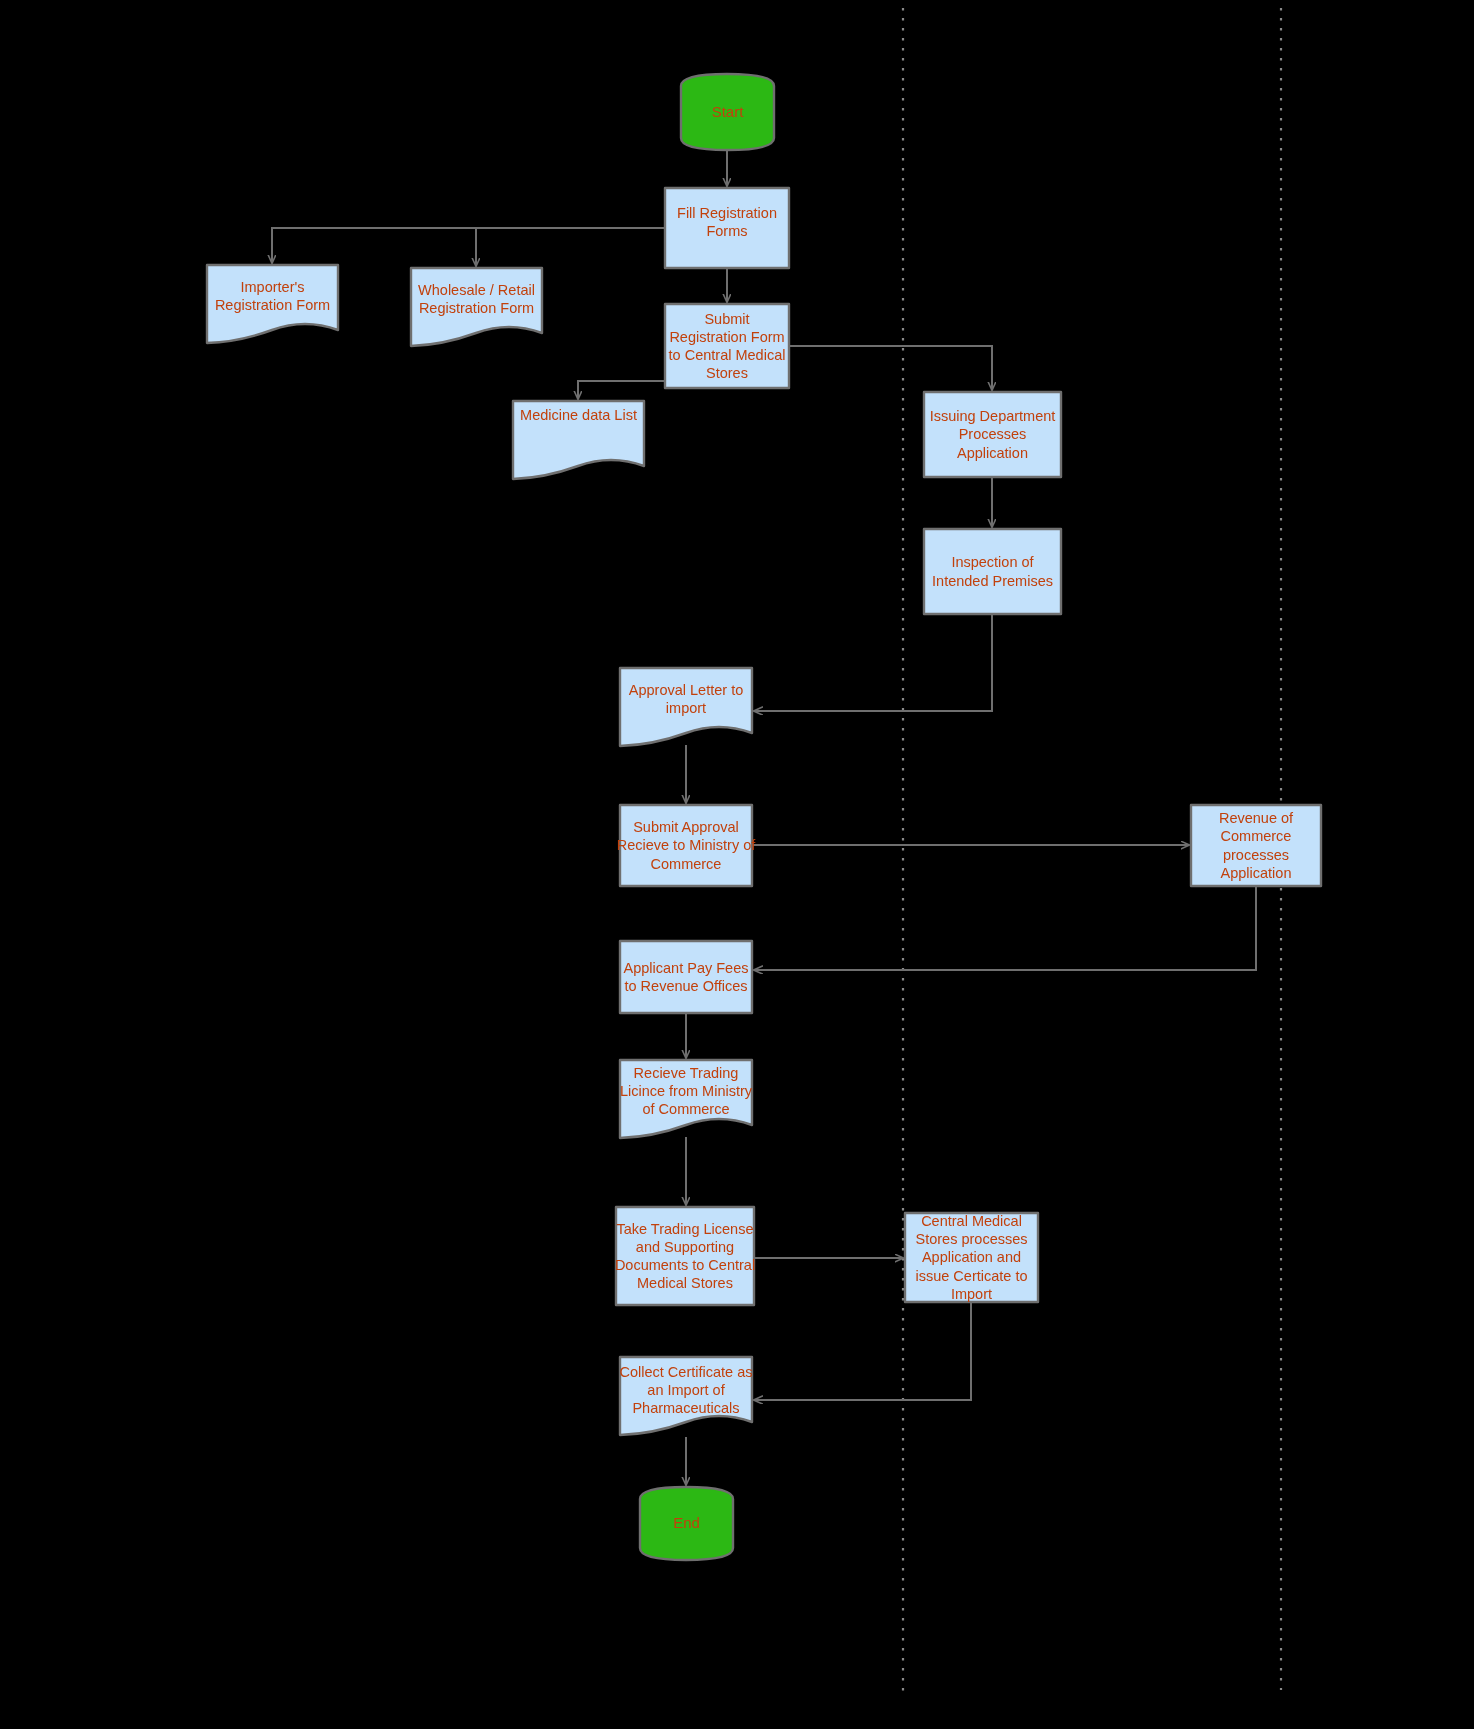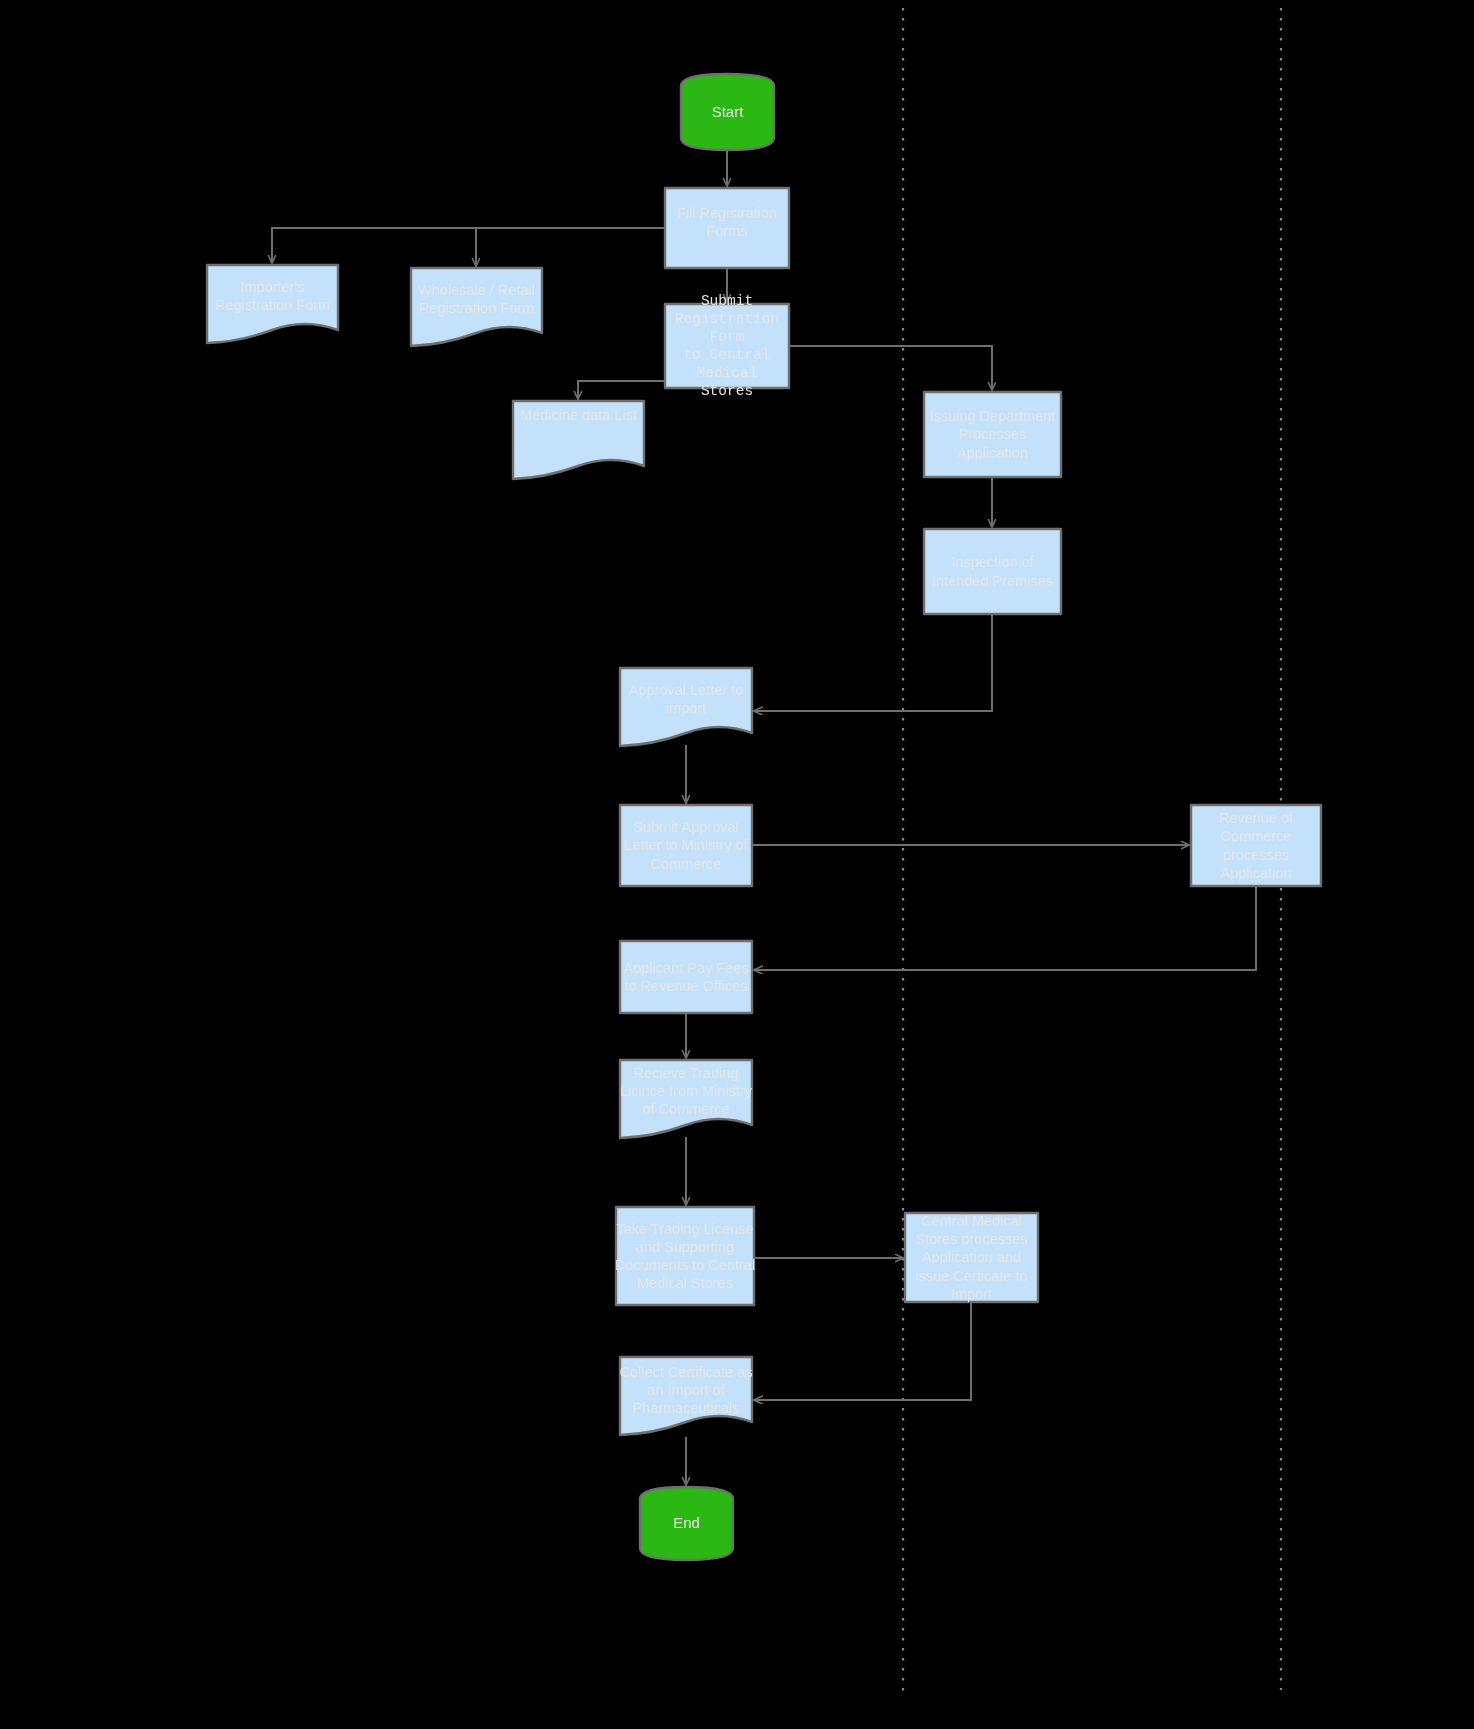--- a/index.html
+++ b/index.html
@@ -21,21 +21,21 @@
     left: 0;
     width: 1474px;
     height: 1729px;
   }
   .node-label {
     position: absolute;
     display: flex;
     align-items: center;
     justify-content: center;
     text-align: center;
-    color: #e5e5e5;
+    color: #c2410c;
     font-size: 14.5px;
     line-height: 1.25;
     pointer-events: none;
     white-space: pre-line;
   }
   .label-terminal {
     font-size: 15px;
   }
   .hit {
     position: absolute;
@@ -136,39 +136,39 @@
 
   <div class="node-label" style="left:665px; top:188px; width:124px; height:68px;">Fill  Registration
 Forms</div>
 
   <div class="node-label" style="left:203px; top:265px; width:139px; height:62px;">Importer's
 Registration Form</div>
 
   <div class="node-label" style="left:407px; top:268px; width:139px; height:62px;">Wholesale / Retail
 Registration Form</div>
 
-  <div class="node-label" style="left:661px; top:304px; width:132px; height:84px;font-family:Liberation Mono, monospace;">Submit
+  <div class="node-label" style="left:661px; top:304px; width:132px; height:84px;">Submit
 Registration Form
 to Central Medical
 Stores</div>
 
   <div class="node-label" style="left:509px; top:384px; width:139px; height:62px;">Medicine data List</div>
 
   <div class="node-label" style="left:920px; top:392px; width:145px; height:85px;">Issuing Department
 Processes
 Application</div>
 
   <div class="node-label" style="left:920px; top:529px; width:145px; height:85px;">Inspection of
 Intended Premises</div>
 
   <div class="node-label" style="left:616px; top:668px; width:140px; height:62px;">Approval Letter to
 import</div>
 
   <div class="node-label" style="left:616px; top:805px; width:140px; height:81px;">Submit Approval
-Letter to Ministry of
+Recieve to Ministry of
 Commerce</div>
 
   <div class="node-label" style="left:1187px; top:805px; width:138px; height:81px;">Revenue of
 Commerce
 processes
 Application</div>
 
   <div class="node-label" style="left:616px; top:941px; width:140px; height:72px;">Applicant Pay Fees
 to Revenue Offices</div>
 

